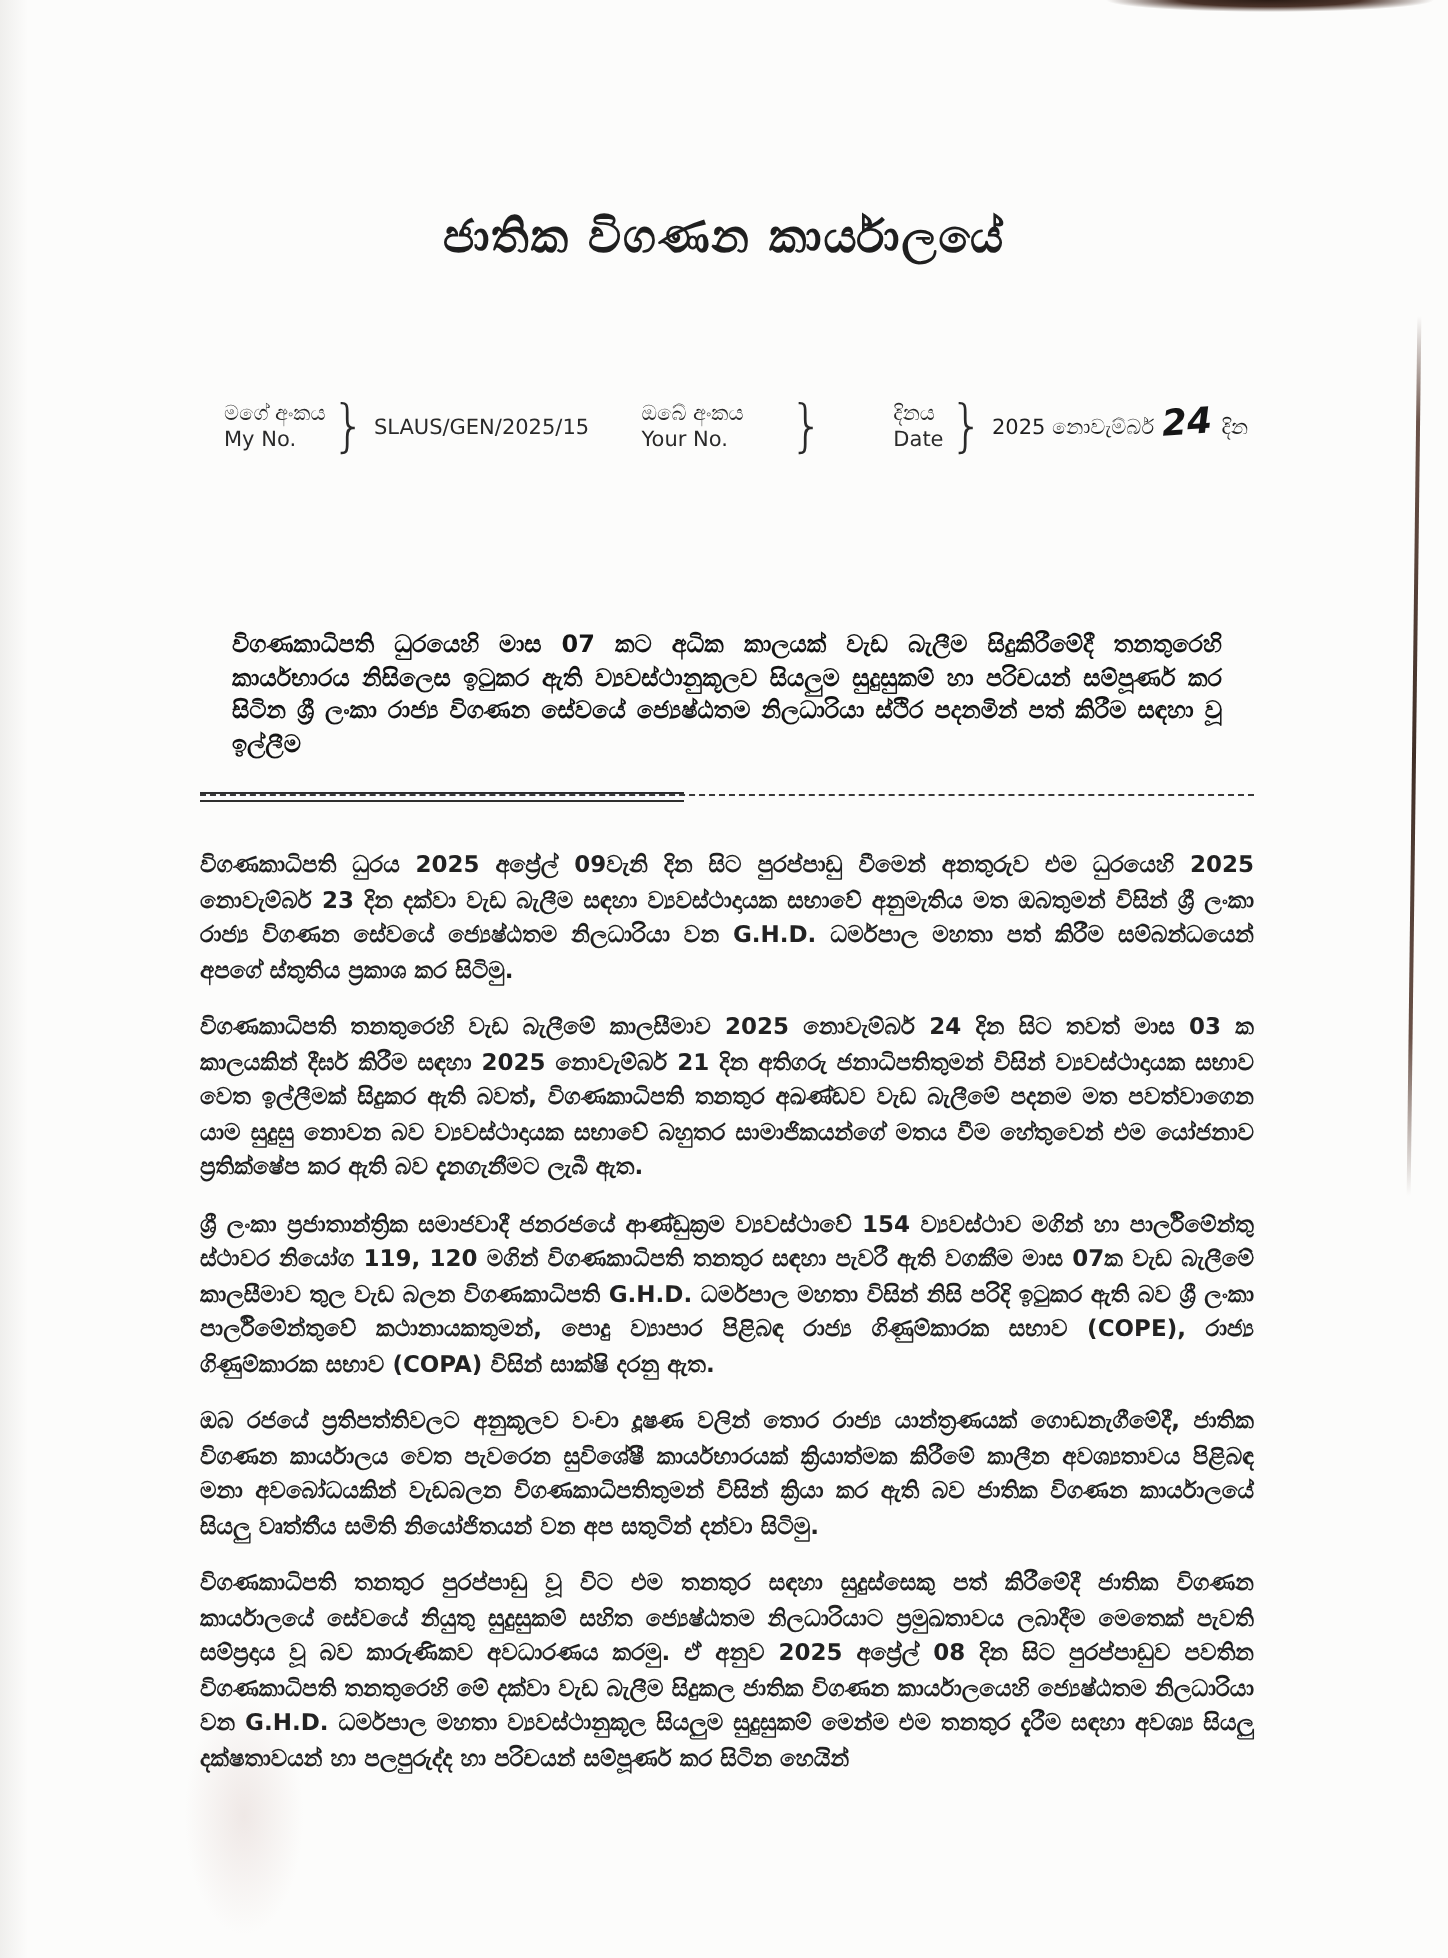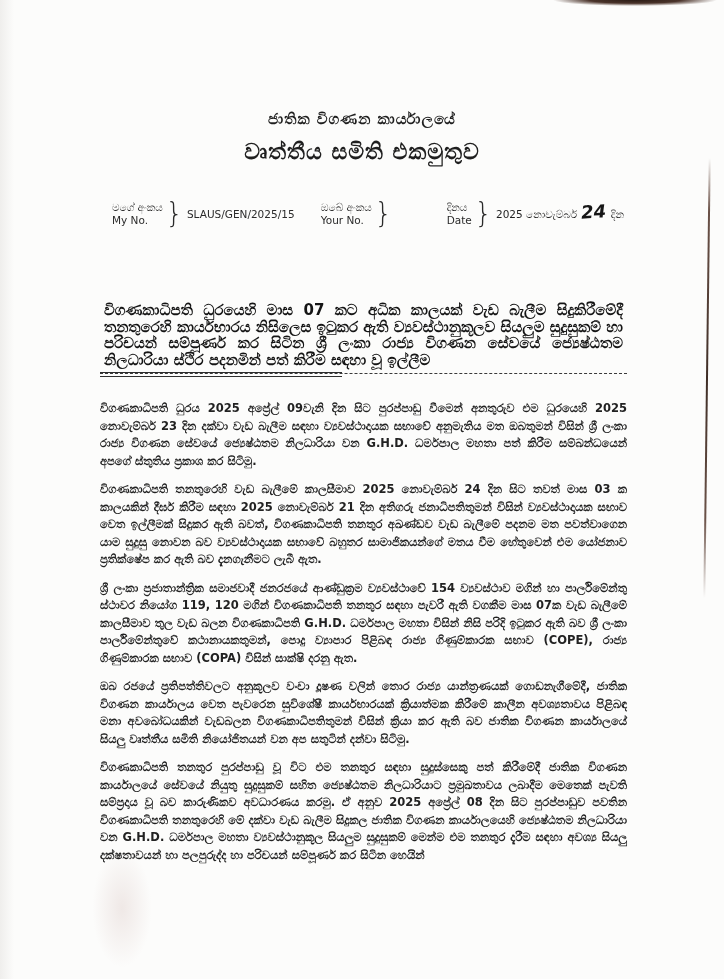--- a/index.html
+++ b/index.html
@@ -32,48 +32,48 @@
     background: linear-gradient(to right, rgba(180,175,170,0.18), rgba(180,175,170,0));
     pointer-events: none;
   }
   .scan-bottom-smudge {
     position: absolute; left: 92px; top: 848px; width: 60px; height: 120px;
     background: radial-gradient(ellipse at center, rgba(205,180,175,0.28) 0%, rgba(205,180,175,0) 70%);
     pointer-events: none;
   }
   
   .letterhead { position: absolute; left: 0; top: 104px; width: 100%; text-align: center; }
-  .lh-title1 { font-size: 15px; font-weight: bold; line-height: 30px; letter-spacing: 1px; }
+  .lh-title1 { font-size: 23px; font-weight: bold; line-height: 30px; letter-spacing: 1px; }
   .lh-title2 { font-size: 22px; font-weight: bold; line-height: 30px; margin-top: 3px; letter-spacing: 1px; }
   .lh-address { font-size: 10px; margin-top: 7px; color: #3a3a3a; }
   
   .ref-row {
     position: absolute; left: 112px; top: 198px; width: 512px;
     display: flex; align-items: flex-start;
   }
   .ref-group { display: flex; align-items: center; }
   .ref-labels { font-size: 10.5px; line-height: 13px; color: #2a2a2a; }
   .brace { font-size: 27px; font-weight: 300; color: #2a2a2a; margin: 0 4px 0 3px;
            font-family: "DejaVu Sans", sans-serif; transform: scaleY(1.05); }
   .ref-value { font-size: 10.5px; color: #2a2a2a; white-space: nowrap; }
   .g-myno   { width: 262px; }
-  .g-yourno { width: 158px; }
+  .g-yourno { width: 158px; gap: 20px; }
   .g-date   { flex: 1; }
   .date-value { font-size: 10.5px; white-space: nowrap; }
   .handwritten {
     display: inline-block; font-size: 18px; font-weight: bold; font-style: italic;
     transform: rotate(-4deg); margin: 0 1px; line-height: 10px; color: #161616;
   }
   
   .addressee { position: absolute; left: 100px; top: 249px; font-size: 11.5px; line-height: 18px; }
   
   .body-block { position: absolute; left: 100px; top: 298px; width: 527px; }
   .subject {
-    font-size: 15px; font-weight: bold; line-height: 16.5px;
-    text-align: justify; margin: 4px; color: #151515;
+    font-size: 12px; font-weight: bold; line-height: 16.5px;
+    text-align: justify; margin: 16px; color: #151515;
   }
   .subject-rule { position: relative; height: 6px; margin-top: 3px; }
   .subject-rule .solid {
     position: absolute; left: 0; top: 0; width: 46%; height: 3px;
     border-top: 1px solid #2e2e2e; border-bottom: 1px solid #2e2e2e;
   }
   .subject-rule .dashes {
     position: absolute; left: 0; top: 1px; width: 100%;
     border-top: 1.5px dashed #3a3a3a;
   }
@@ -88,21 +88,20 @@
 
 <div class="page">
 
   <div class="scan-top-smudge"></div>
   <div class="scan-right-line"></div>
   <div class="scan-left-shade"></div>
   <div class="scan-bottom-smudge"></div>
 
   <div class="letterhead">
     <div class="lh-title1">ජාතික විගණන කාර්යාලයේ</div>
-    <div class="lh-title2">වෘත්තීය සමිති එකමුතුව</div>
   </div>
 
   <div class="ref-row">
     <div class="ref-group g-myno">
       <div class="ref-labels">
         <div>මගේ අංකය</div>
         <div>My No.</div>
       </div>
       <div class="brace">}</div>
       <div class="ref-value">SLAUS/GEN/2025/15</div>

